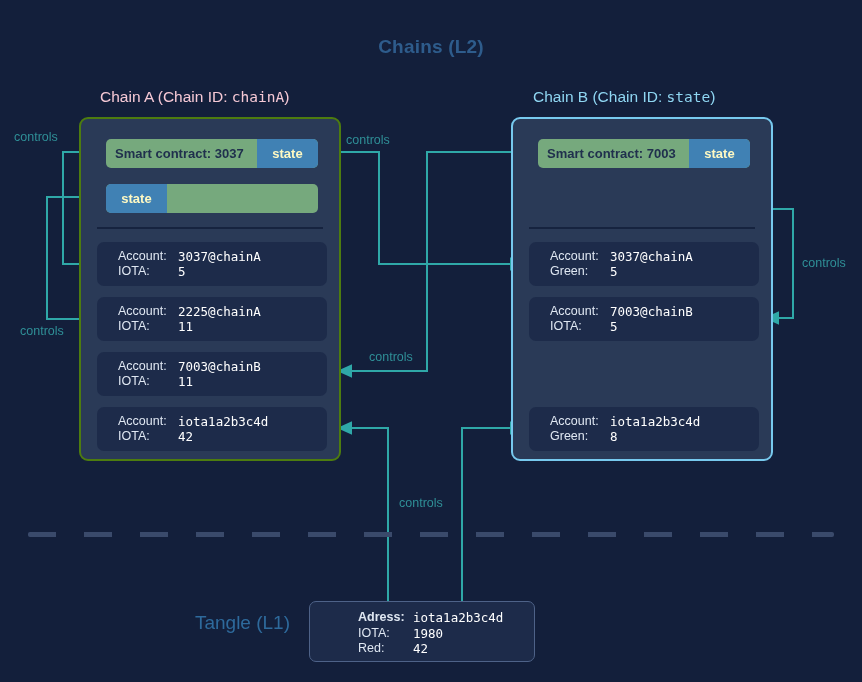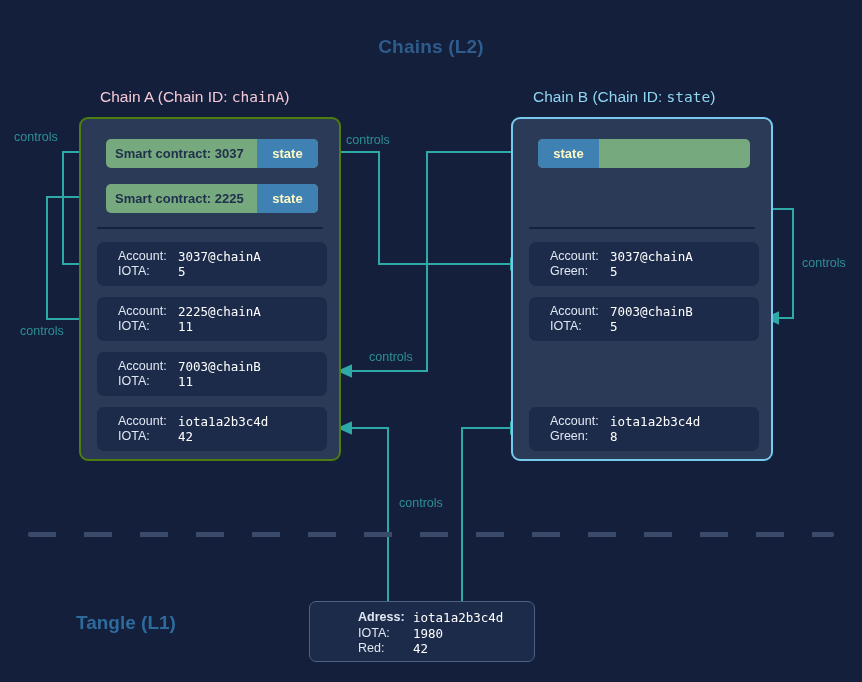--- a/index.html
+++ b/index.html
@@ -20,22 +20,22 @@
   
   .title-l2 {
     left: 0; right: 0; top: 36px;
     text-align: center;
     font-size: 19px; font-weight: bold;
     color: #2e5c8c;
     letter-spacing: .2px;
   }
   .title-l1 {
     left: 76px; top: 612px; width: 214px;
-    text-align: left;
-    font-size: 19px; font-weight: bold;
+    text-align: right;
+    font-size: 19px; font-weight: normal;
     color: #2e6a9c;
   }
   .chain-title {
     font-size: 15.5px; font-weight: normal;
     white-space: nowrap;
   }
   .chain-title .mono { font-family: "DejaVu Sans Mono", monospace; font-size: 14.5px; }
   #chainA-title { left: 100px; top: 88px; color: #f6c9d6; }
   #chainB-title { left: 533px; top: 88px; color: #8fd6f2; }
 
@@ -181,21 +181,20 @@
   <div class="abs chain-title" id="chainB-title">
     <span>Chain B (Chain ID: </span><span class="mono">state</span><span>)</span>
   </div>
 
   <div class="abs chain-box" id="chainA-box">
     <div class="sc-pill" style="top:20px">
       <div class="sc-name">Smart contract: 3037</div>
       <div class="sc-state">state</div>
     </div>
     <div class="sc-pill" style="top:65px">
-      <div class="sc-name">Smart contract: 2225</div>
       <div class="sc-state">state</div>
     </div>
 
     <div class="chain-sep" id="chainA-sep"></div>
 
     <div class="acct" style="top:123px">
       <div class="acct-row">
           <span class="acct-key">Account:</span>
           <span class="acct-val">3037@chainA</span>
         </div>
@@ -231,20 +230,21 @@
         </div>
       <div class="acct-row">
           <span class="acct-key">IOTA:</span>
           <span class="acct-val">42</span>
         </div>
     </div>
   </div>
 
   <div class="abs chain-box" id="chainB-box">
     <div class="sc-pill" style="top:20px">
+      <div class="sc-name">Smart contract: 7003</div>
       <div class="sc-state">state</div>
     </div>
 
     <div class="chain-sep" id="chainB-sep"></div>
 
     <div class="acct" style="top:123px">
       <div class="acct-row">
           <span class="acct-key">Account:</span>
           <span class="acct-val">3037@chainA</span>
         </div>

